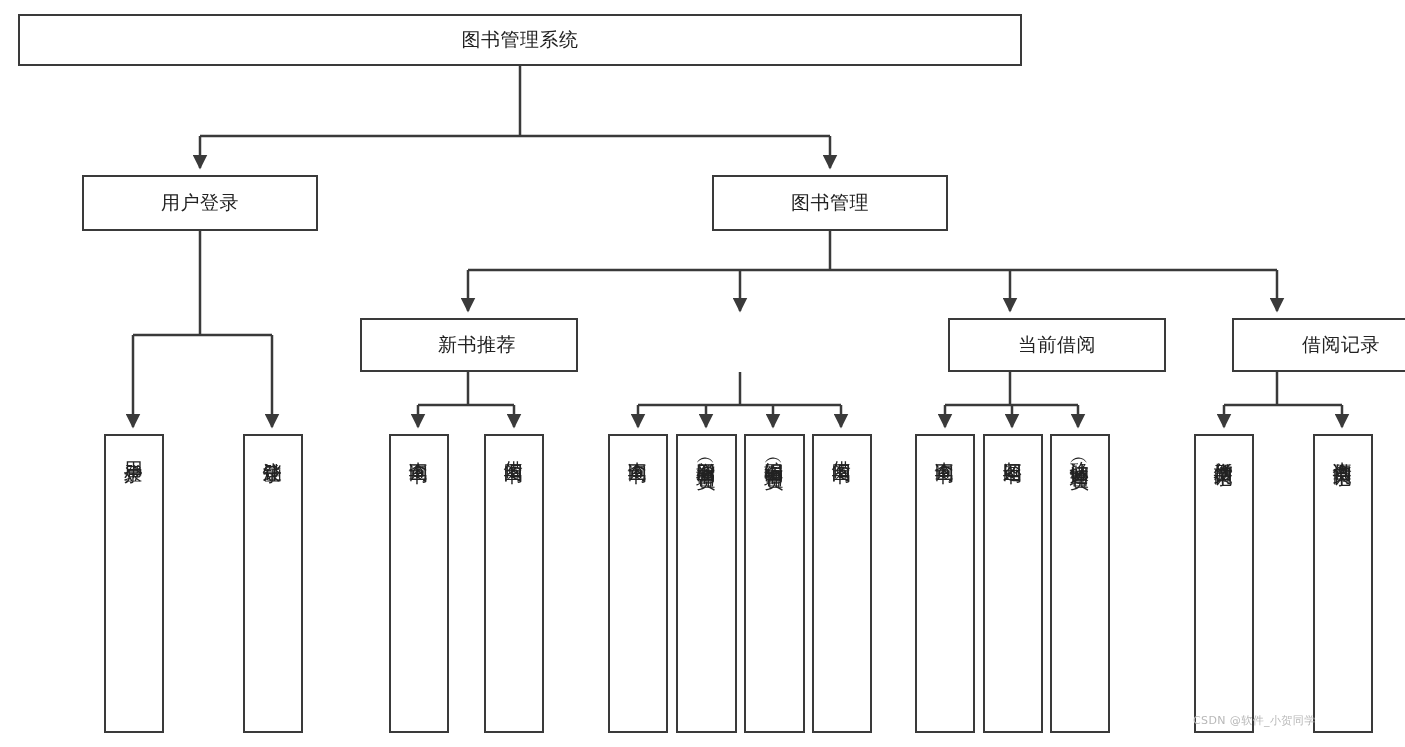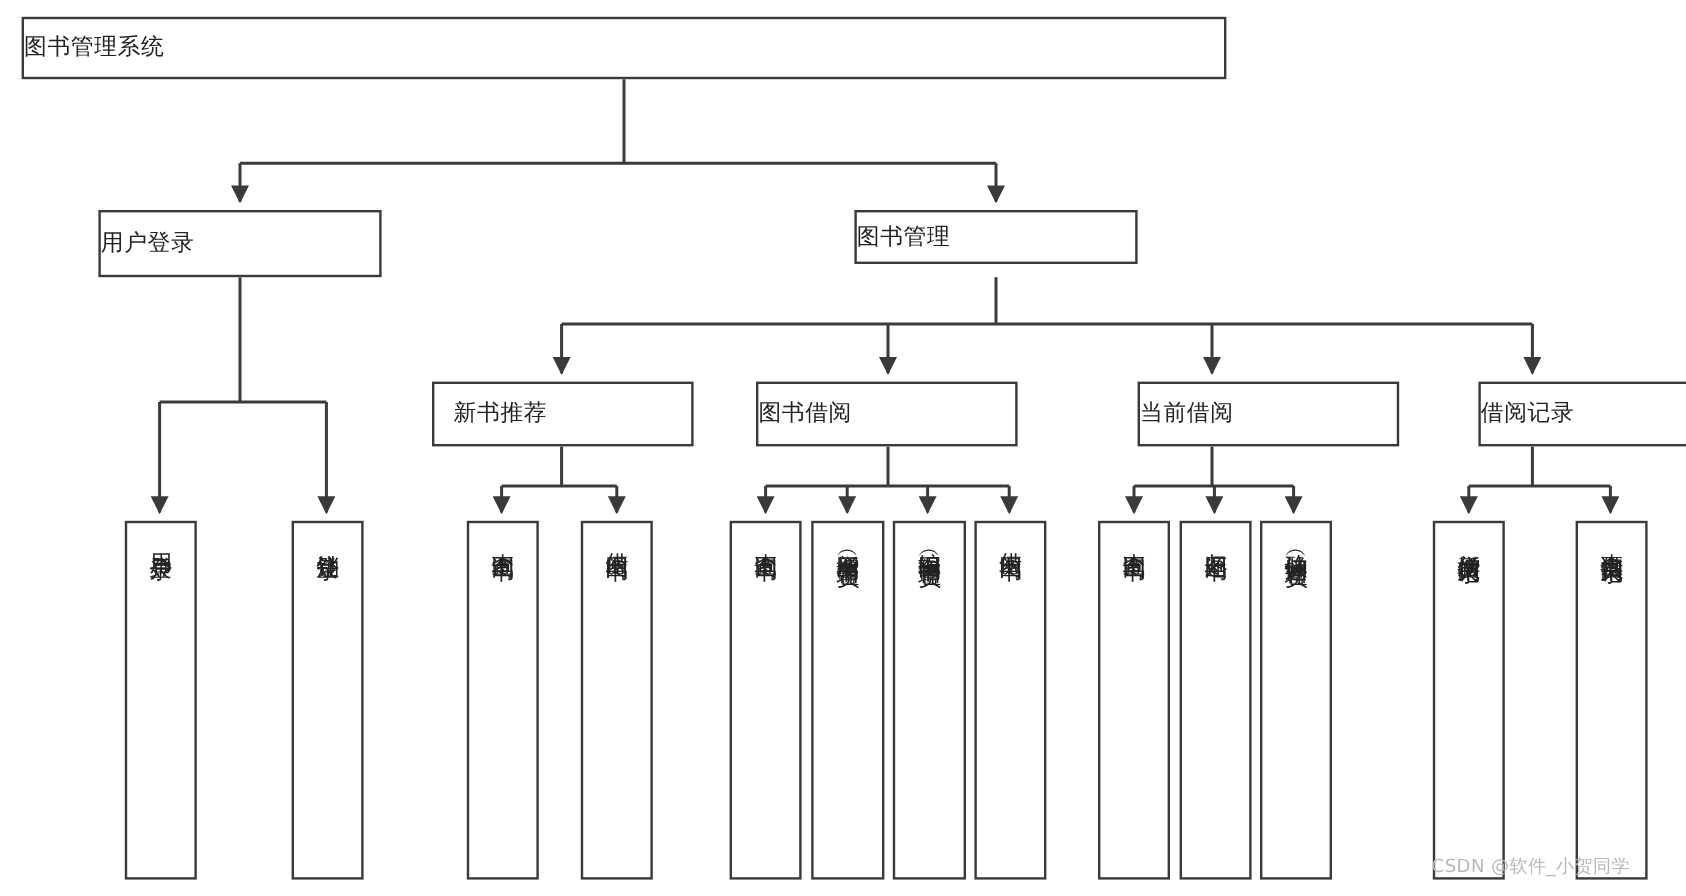--- a/index.html
+++ b/index.html
@@ -26,21 +26,21 @@
     height: 747px;
     pointer-events: none;
   }
   .node {
     position: absolute;
     box-sizing: border-box;
     border: 2px solid #3a3a3a;
     background: #ffffff;
     display: flex;
     align-items: center;
-    justify-content: flex-start;
+    justify-content: center;
     text-align: center;
   }
   .node-label {
     font-size: 19px;
     line-height: 1.15;
     letter-spacing: 0.5px;
     color: #222222;
     white-space: nowrap;
   }
   .node.root .node-label,
@@ -59,21 +59,21 @@
     font-size: 19px;
     line-height: 1.28;
     letter-spacing: 1.5px;
     white-space: pre-line;
     max-height: 100%;
   }
   #watermark {
     position: absolute;
     left: 1193px;
     top: 713px;
-    font-size: 15px;
+    font-size: 11px;
     color: #b8b8b8;
     white-space: nowrap;
     letter-spacing: 0.4px;
   }
 </style>
 </head>
 <body>
 
 <div id="canvas">
 
@@ -127,29 +127,26 @@
     </g>
   </svg>
 
   <div class="node root" style="left:18px; top:14px; width:1004px; height:52px;">
     <span class="node-label">图书管理系统</span>
   </div>
 
   <div class="node level1" style="left:82px; top:175px; width:236px; height:56px;">
     <span class="node-label">用户登录</span>
   </div>
-  <div class="node level1" style="left:712px; top:175px; width:236px; height:45px;">
+  <div class="node level1" style="left:712px; top:175px; width:236px; height:56px;">
     <span class="node-label">图书管理</span>
   </div>
 
   <div class="node level2" style="left:360px; top:318px; width:218px; height:54px;padding-left:16px;">
     <span class="node-label">新书推荐</span>
-  </div>
-  <div class="node level2" style="left:630px; top:318px; width:218px; height:54px;">
-    <span class="node-label">图书借阅</span>
   </div>
   <div class="node level2" style="left:948px; top:318px; width:218px; height:54px;">
     <span class="node-label">当前借阅</span>
   </div>
   <div class="node level2" style="left:1232px; top:318px; width:218px; height:54px;">
     <span class="node-label">借阅记录</span>
   </div>
 
   <div class="node leaf" style="left:104px; top:434px; width:60px; height:299px;">
     <span class="node-label">用户登录</span>

